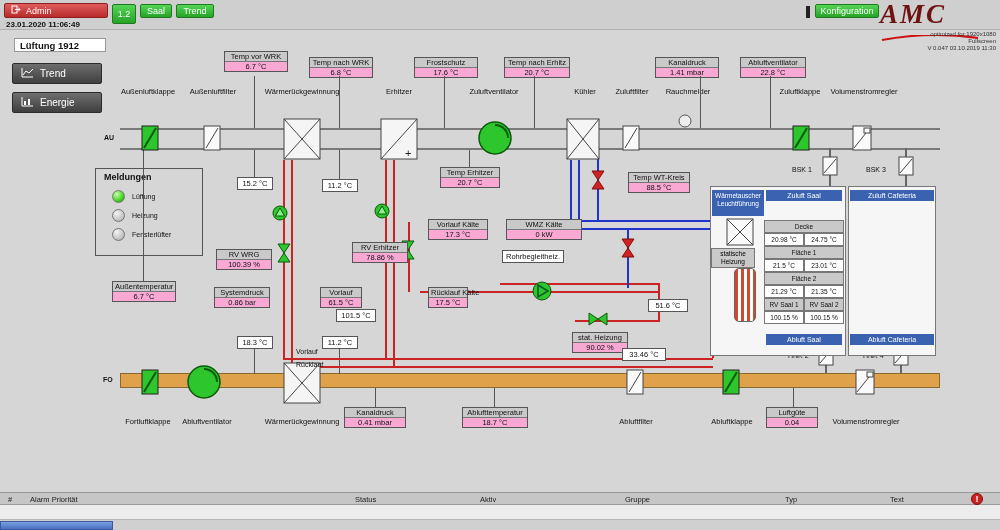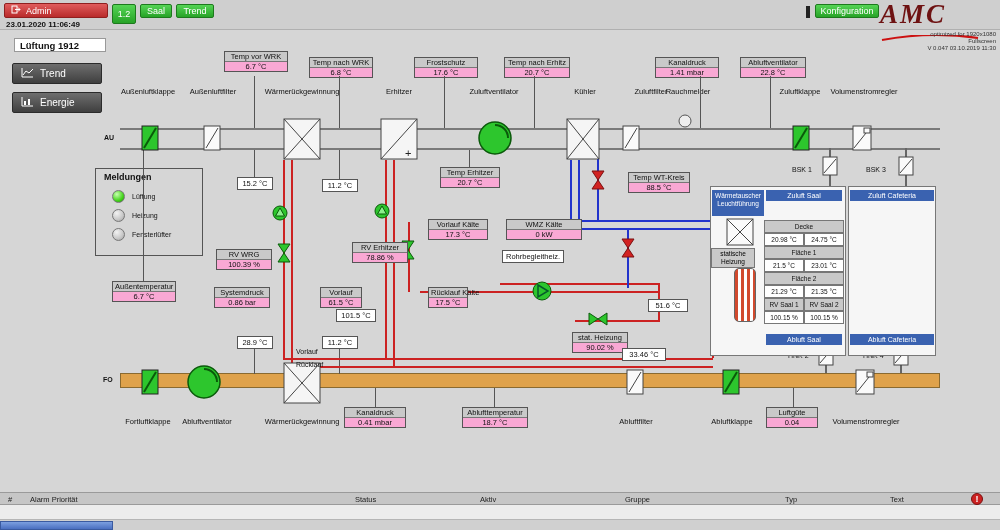--- a/index.html
+++ b/index.html
@@ -110,21 +110,21 @@
         <span class="tiny">Fensterlüfter</span>
       </div>
   </div>
 
   <div class="abs dlab" style="left:148px;top:87px">Außenluftklappe</div>
   <div class="abs dlab" style="left:213px;top:87px">Außenluftfilter</div>
   <div class="abs dlab" style="left:302px;top:87px">Wärmerückgewinnung</div>
   <div class="abs dlab" style="left:399px;top:87px">Erhitzer</div>
   <div class="abs dlab" style="left:494px;top:87px">Zuluftventilator</div>
   <div class="abs dlab" style="left:585px;top:87px">Kühler</div>
-  <div class="abs dlab" style="left:651px;top:87px">Zuluftfilter</div>
+  <div class="abs dlab" style="left:632px;top:87px">Zuluftfilter</div>
   <div class="abs dlab" style="left:688px;top:87px">Rauchmelder</div>
   <div class="abs dlab" style="left:800px;top:87px">Zuluftklappe</div>
   <div class="abs dlab" style="left:864px;top:87px">Volumenstromregler</div>
 
   <div class="abs vb" style="left:224px;top:51px;width:64px">
       <div class="lbl">Temp vor WRK</div>
       <div class="val">6.7 °C</div>
     </div>
   <div class="abs vb" style="left:309px;top:57px;width:64px">
       <div class="lbl">Temp nach WRK</div>
@@ -359,21 +359,21 @@
   <div class="abs vb" style="left:112px;top:281px;width:64px">
       <div class="lbl">Außentemperatur</div>
       <div class="val">6.7 °C</div>
     </div>
   <div class="abs sv" style="left:648px;top:299px;width:40px">51.6 °C</div>
   <div class="abs vb" style="left:572px;top:332px;width:56px">
       <div class="lbl">stat. Heizung</div>
       <div class="val">90.02 %</div>
     </div>
   <div class="abs sv" style="left:622px;top:348px;width:44px">33.46 °C</div>
-  <div class="abs sv" style="left:237px;top:336px;width:36px">28.9 °C</div>
+  <div class="abs sv" style="left:237px;top:336px;width:36px">18.3 °C</div>
   <div class="abs sv" style="left:322px;top:336px;width:36px">11.2 °C</div>
   <div class="abs tiny" style="left:296px;top:348px">Vorlauf</div>
   <div class="abs tiny" style="left:296px;top:361px">Rücklauf</div>
 
   <div class="abs vb" style="left:344px;top:407px;width:62px">
       <div class="lbl">Kanaldruck</div>
       <div class="val">0.41 mbar</div>
     </div>
   <div class="abs vb" style="left:462px;top:407px;width:66px">
       <div class="lbl">Ablufttemperatur</div>

